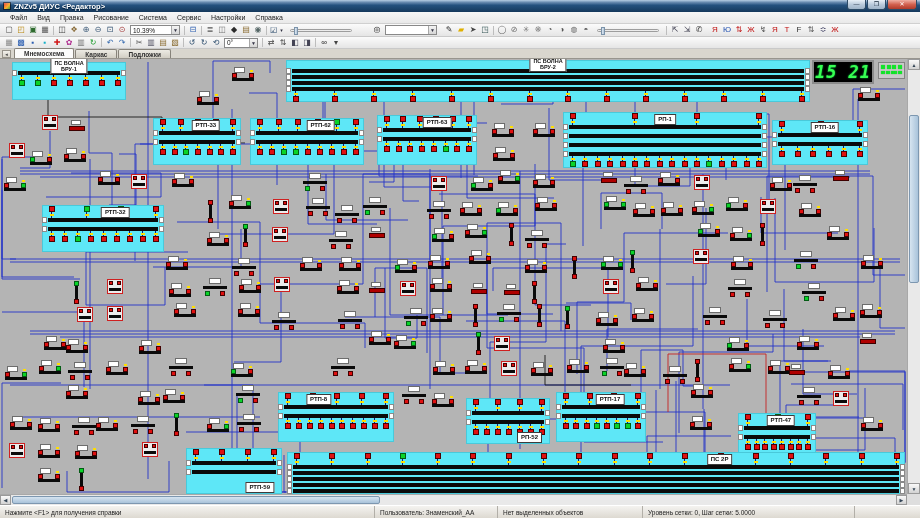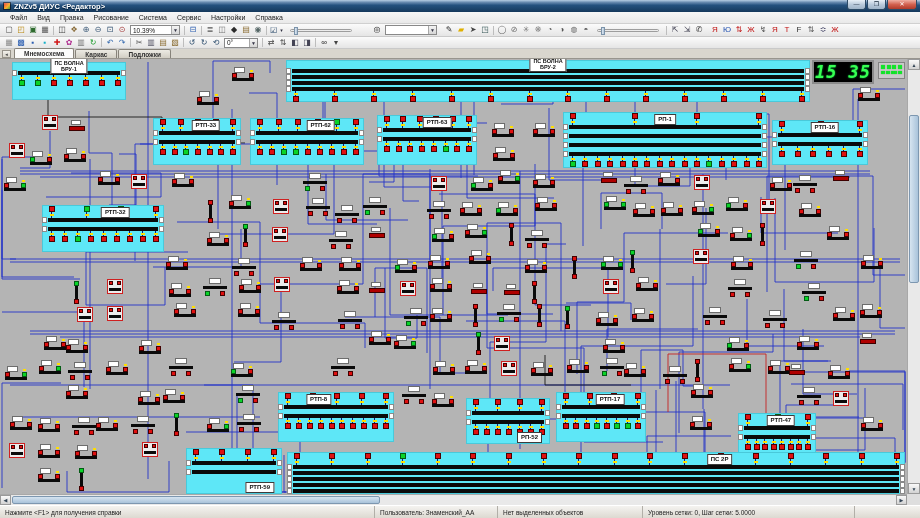--- a/index.html
+++ b/index.html
@@ -1038,21 +1038,21 @@
       <div class="stem" style="left: 573.706px; top: 7px; height: 6px;"></div>
       <div class="bk" style="left: 571.706px; top: 1px;"></div>
       <div class="tick" style="left: 572.706px; top: 9px;"></div>
       <div class="stem" style="left: 609px; top: 7px; height: 6px;"></div>
       <div class="bk" style="left: 607px; top: 1px;"></div>
       <div class="tick" style="left: 608px; top: 9px;"></div>
     </div>
     <div class="buslabel" style="left: 719.6px; top: 395px; transform: translateX(-50%);">
       <div>ПС 2Р</div>
     </div>
-    <div class="clock" style="left: 812px; top: 1px; width: 62px; height: 24px;">15 35</div>
+    <div class="clock" style="left: 812px; top: 1px; width: 62px; height: 24px;">15 21</div>
     <div class="ledpanel" style="left: 878px; top: 3px; width: 27px; height: 17px;">
       <div class="ledrow">
         <div class="led"></div>
         <div class="led"></div>
         <div class="led"></div>
         <div class="led"></div>
       </div>
       <div class="ledrow small">
         <div class="led"></div>
         <div class="led"></div>

